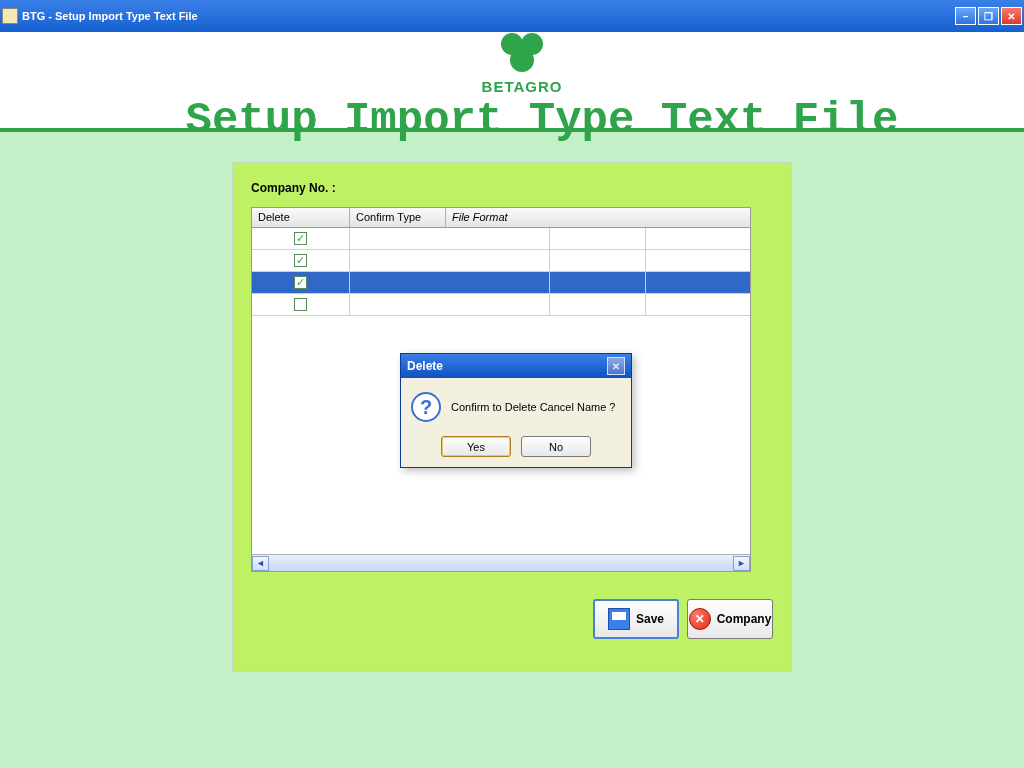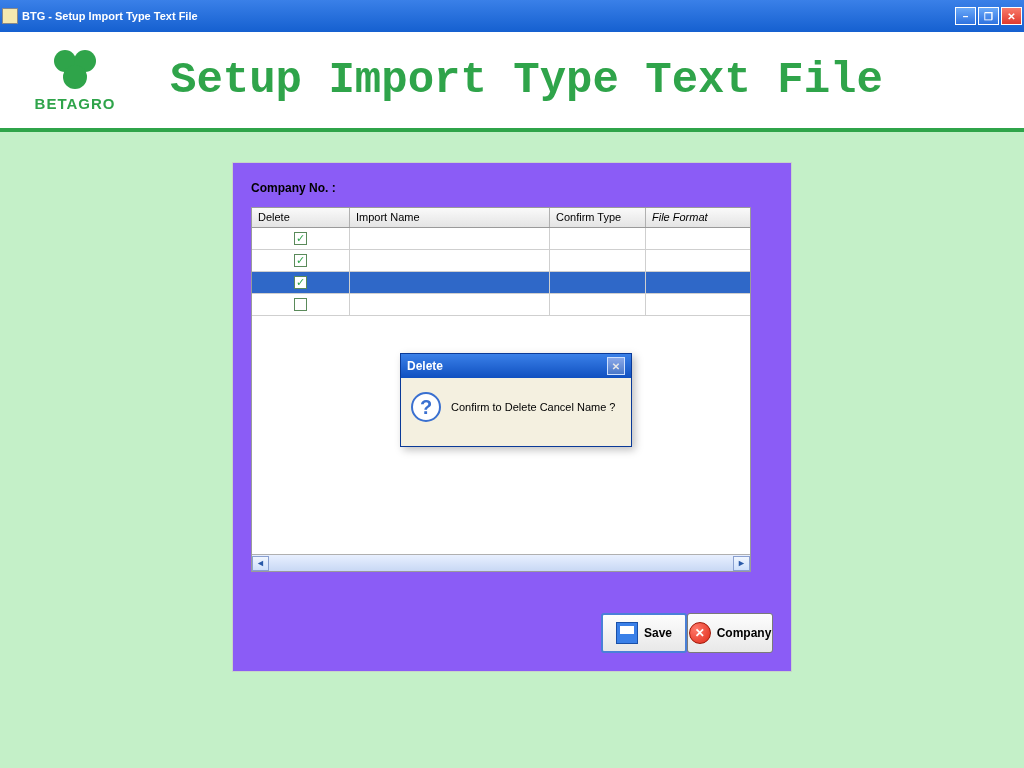--- a/index.html
+++ b/index.html
@@ -40,20 +40,21 @@
 }
 .tbtn-min, .tbtn-max { background: linear-gradient(to bottom, #6aa9f8, #2e72e0); }
 .tbtn-close { background: linear-gradient(to bottom, #f87a6a, #e03a2e); }
 .header {
   background: white;
   height: 100px;
   display: flex;
   align-items: center;
   padding-left: 20px;
   border-bottom: 4px solid #2fa44a;
+  flex-direction: column;
 }
 .logo {
   width: 110px;
   text-align: center;
 }
 .logo-shape {
   width: 56px; height: 42px;
   margin: 0 auto 4px;
   position: relative;
 }
@@ -72,21 +73,21 @@
   margin-left: 40px;
 }
 .content-area {
   background: #c4f0c8;
   padding: 30px 0 0 0;
   height: calc(768px - 22px - 104px);
   display: flex;
   justify-content: center;
 }
 .panel {
-  background: #8b5cf6;
+  background: #bef264;
   border: 1px solid #c8d4c8;
   width: 560px;
   height: 510px;
   padding: 18px;
   position: relative;
 }
 .company-row {
   font-size: 12px;
   font-weight: bold;
   margin-bottom: 12px;
@@ -152,23 +153,23 @@
   width: 17px; height: 15px;
   border: 1px solid #8aa0d0;
   background: linear-gradient(to bottom, #f0f6ff, #cfe0fb);
   display: flex; align-items: center; justify-content: center;
   font-size: 9px; color: #2a5aa8;
 }
 .hscroll .track { flex: 1; }
 .action-row {
   position: absolute;
   right: 18px;
-  bottom: 18px;
-  display: flex;
-  gap: 0;
+  bottom: 32px;
+  display: flex;
+  gap: 8px;
 }
 .btn {
   height: 40px;
   width: 86px;
   background: linear-gradient(to bottom, #fdfdfd, #e8e8e8);
   border: 1px solid #7a7a7a;
   border-radius: 3px;
   display: flex;
   align-items: center;
   justify-content: center;
@@ -288,21 +289,20 @@
 <div class="content-area">
   <div class="panel">
     <div class="company-row">
       <span>Company No. :</span>
       <span></span>
     </div>
 
     <div class="grid">
       <div class="grid-header">
         <div class="gh del">Delete</div>
-        <div class="gh name">Import Name</div>
         <div class="gh type">Confirm Type</div>
         <div class="gh fmt">File Format</div>
       </div>
 
       <div class="grid-row">
         <div class="gc del">
             <span class="gcheck">✓</span>
           </div>
         <div class="gc name"></div>
         <div class="gc type"></div>
@@ -362,14 +362,18 @@
 <div class="dialog">
   <div class="dialog-title">
     <span class="txt">Delete</span>
     <span class="dlg-close">✕</span>
   </div>
   <div class="dialog-body">
     <div class="dialog-msg">
       <div class="q-icon">?</div>
       <div class="dialog-msg-text">Confirm to Delete Cancel Name ?</div>
     </div>
+    <div class="dialog-buttons">
+      <button class="dbtn default">Yes</button>
+      <button class="dbtn">No</button>
+    </div>
   </div>
 </div>
 
 </body></html>

